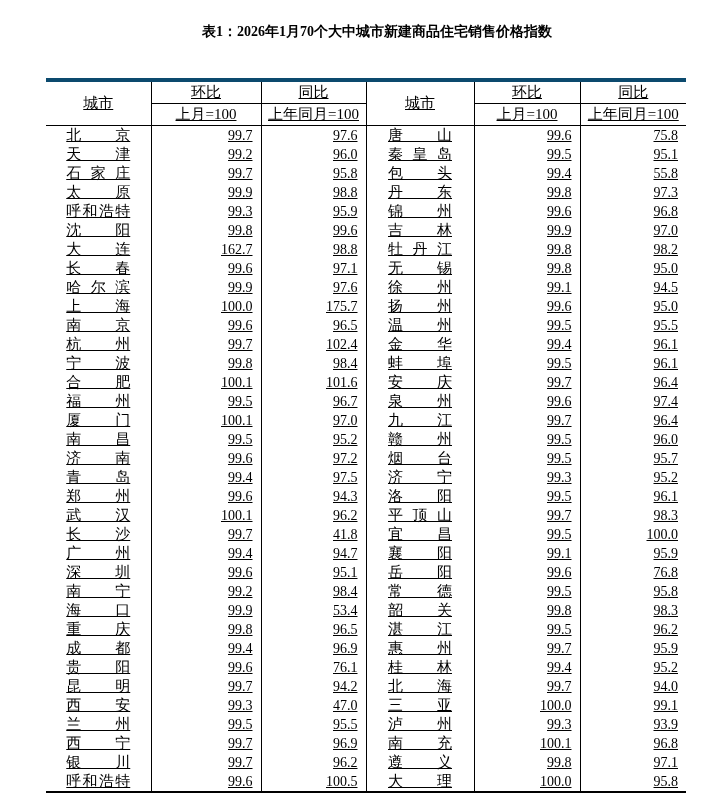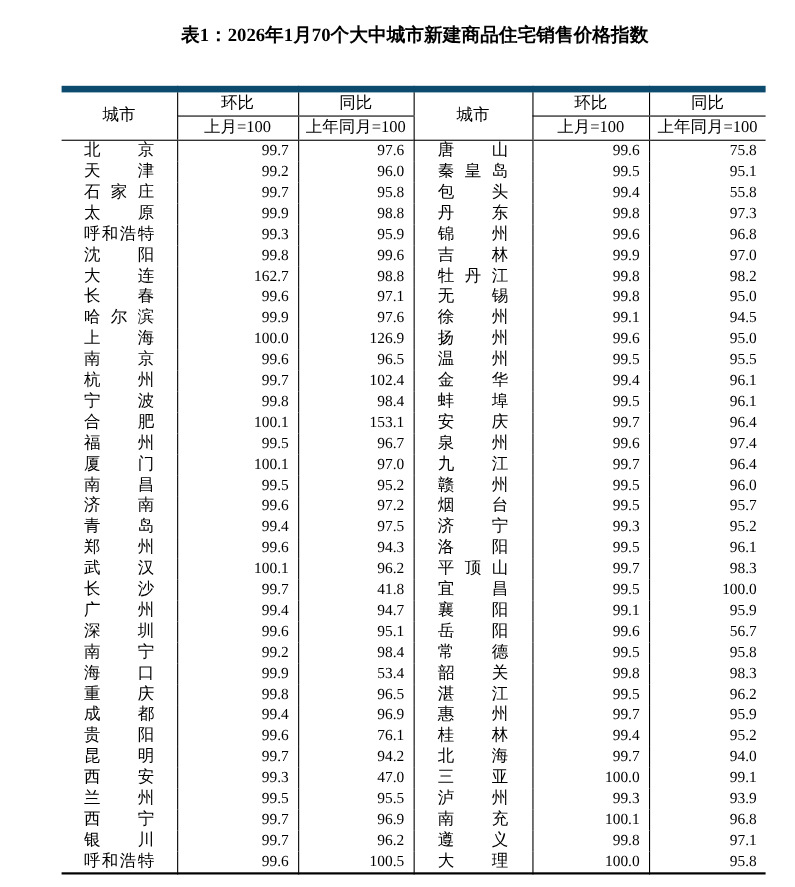--- a/index.html
+++ b/index.html
@@ -3,27 +3,27 @@
 <meta charset="utf-8">
 <style>
   html,body{margin:0;padding:0;}
   body{
     width:723px;height:806px;background:#ffffff;color:#000;
     font-family:"Liberation Serif","DejaVu Serif",serif;
     position:relative;overflow:hidden;
   }
   .title{
     position:absolute;top:20px;left:57px;width:640px;
-    text-align:center;font-weight:bold;font-size:17px;line-height:24px;
+    text-align:center;font-weight:bold;font-size:14px;line-height:24px;
     white-space:nowrap;
   }
   table.idx{
-    position:absolute;left:56px;top:78px;width:640px;
+    position:absolute;left:46px;top:78px;width:640px;
     border-collapse:collapse;table-layout:fixed;
-    border-top:6px solid #0c4a6e;border-bottom:2px solid #000;
+    border-top:4px solid #0c4a6e;border-bottom:2px solid #000;text-decoration:underline;
   }
   col.c1{width:105px}col.c2{width:110px}col.c3{width:105px}
   col.c4{width:108px}col.c5{width:106px}col.c6{width:106px}
   thead th{
     font-weight:normal;font-size:15px;height:21px;line-height:21px;
     padding:0;border-bottom:1px solid #000;text-align:center;
   }
   .bl{border-left:1px solid #000;}
   tbody td{
     padding:0;height:19px;line-height:19px;font-size:15px;
@@ -181,21 +181,21 @@
         </td>
     <td class="num bl">99.1</td>
     <td class="num bl">94.5</td>
   </tr>
 
   <tr>
     <td class="city">
           <div class="jc">上海</div>
         </td>
     <td class="num bl">100.0</td>
-    <td class="num bl">126.9</td>
+    <td class="num bl">175.7</td>
     <td class="city bl">
           <div class="jc">扬州</div>
         </td>
     <td class="num bl">99.6</td>
     <td class="num bl">95.0</td>
   </tr>
 
   <tr>
     <td class="city">
           <div class="jc">南京</div>
@@ -233,21 +233,21 @@
         </td>
     <td class="num bl">99.5</td>
     <td class="num bl">96.1</td>
   </tr>
 
   <tr>
     <td class="city">
           <div class="jc">合肥</div>
         </td>
     <td class="num bl">100.1</td>
-    <td class="num bl">153.1</td>
+    <td class="num bl">101.6</td>
     <td class="city bl">
           <div class="jc">安庆</div>
         </td>
     <td class="num bl">99.7</td>
     <td class="num bl">96.4</td>
   </tr>
 
   <tr>
     <td class="city">
           <div class="jc">福州</div>
@@ -368,21 +368,21 @@
   <tr>
     <td class="city">
           <div class="jc">深圳</div>
         </td>
     <td class="num bl">99.6</td>
     <td class="num bl">95.1</td>
     <td class="city bl">
           <div class="jc">岳阳</div>
         </td>
     <td class="num bl">99.6</td>
-    <td class="num bl">56.7</td>
+    <td class="num bl">76.8</td>
   </tr>
 
   <tr>
     <td class="city">
           <div class="jc">南宁</div>
         </td>
     <td class="num bl">99.2</td>
     <td class="num bl">98.4</td>
     <td class="city bl">
           <div class="jc">常德</div>

